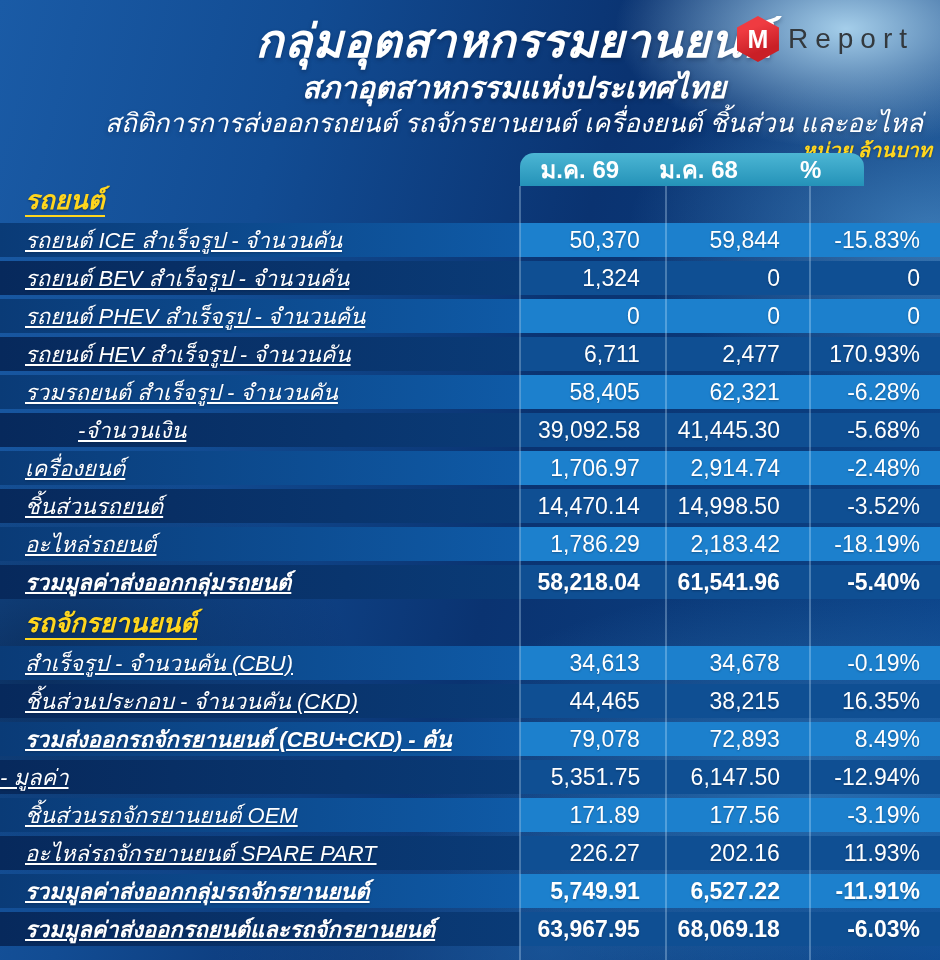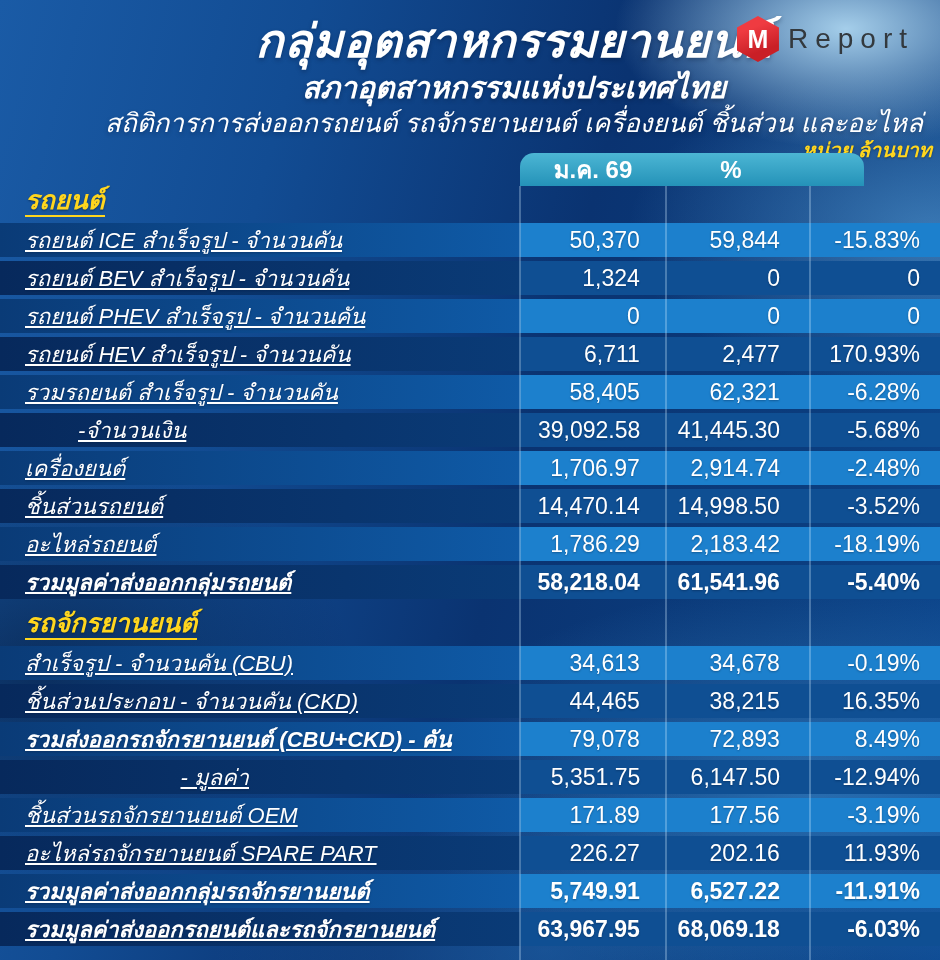--- a/index.html
+++ b/index.html
@@ -40,21 +40,21 @@
   .section-title span{color:#ffd61e;font-weight:700;font-style:italic;font-size:26px;
                       line-height:24px;border-bottom:2px solid #ffd61e;padding-bottom:3px;
                       display:inline-block;text-shadow:0 1px 2px rgba(0,0,0,0.4);}
   .row{height:34px;margin-bottom:4px;display:flex;align-items:center;
        text-shadow:0 1px 2px rgba(0,20,50,0.35);}
   .row.light{background:linear-gradient(90deg,#0a3b77 0px,#0f5aa6 519px,#1c80cd 521px,#1c80cd 100%);}
   .row.dark{background:linear-gradient(90deg,#07295c 0px,#0a3b77 519px,#0f4f93 521px,#0f4f93 100%);}
   .cell{box-sizing:border-box;}
   .label{width:520px;padding-left:25px;font-style:italic;font-size:22px;white-space:nowrap;overflow:hidden;text-decoration:underline;}
   .label.indent{padding-left:78px;}
-  .label.r{text-align:center;padding-right:80px;padding-left:0;}
+  .label.r{text-align:left;padding-right:80px;padding-left:0;}
   .val{text-align:right;font-size:23px;}
   .val.c1{width:146px;padding-right:12px;}
   .val.c2{width:144px;padding-right:13px;}
   .val.c3{width:150px;padding-right:20px;}
   .row.bold .cell{font-weight:700;}
   .row.bold-label .label{font-weight:700;}
 </style>
 </head>
 <body>
 
@@ -69,20 +69,21 @@
     <div class="logo-mark">
       <span>M</span>
     </div>
     <div class="logo-text">Report</div>
   </div>
 
   <div class="unit-note">หน่วย ล้านบาท</div>
 
   <div class="col-band">
     <div class="col-h c1">ม.ค. 69</div>
+    <div class="col-h c2">ม.ค. 68</div>
     <div class="col-h c3">%</div>
   </div>
 
   <div class="table" id="table">
       <div class="section-title"><span>รถยนต์</span></div>
       <div class="row light">
         <div class="cell label">รถยนต์ ICE  สำเร็จรูป - จำนวนคัน</div>
         <div class="cell val c1">50,370</div>
         <div class="cell val c2">59,844</div>
         <div class="cell val c3">-15.83%</div>

